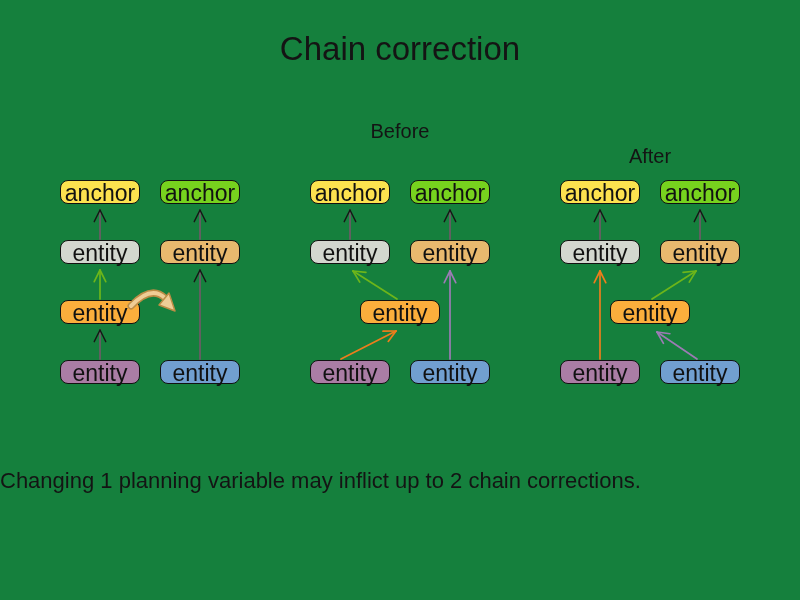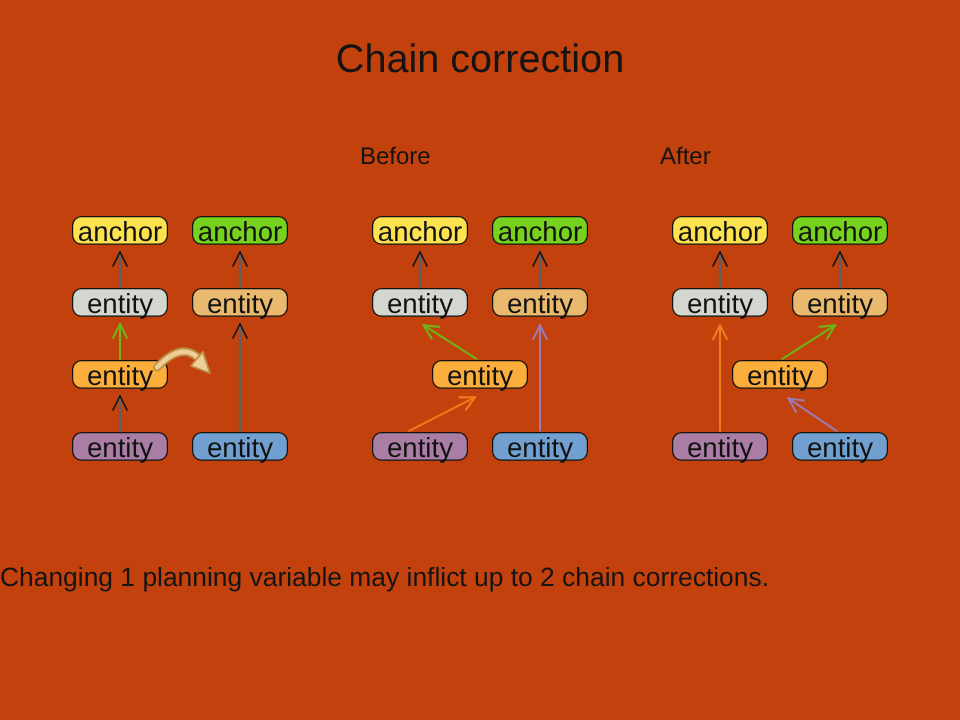--- a/index.html
+++ b/index.html
@@ -1,29 +1,29 @@
 <!DOCTYPE html>
 <html><head>
 <meta charset="utf-8">
 <style>
   html,body{margin:0;padding:0;background:#fff;}
   #stage{
-    position:relative;width:800px;height:600px;background:#c2410c;
+    position:relative;width:800px;height:600px;background:#15803d;
     font-family:"Liberation Sans",sans-serif;overflow:hidden;
   }
   .title{
     position:absolute;top:30px;left:0;width:800px;text-align:center;
     font-size:33px;color:#141414;letter-spacing:0px;
   }
   .section-label{
-    position:absolute;top:120px;width:200px;
+    position:absolute;top:120px;width:200px;text-align:center;
     font-size:20px;color:#141414;
   }
   #label-before{left:300px;}
-  #label-after{left:550px;}
+  #label-after{left:550px;margin-top:25px;}
   .caption{
     position:absolute;top:468px;left:0;width:800px;text-align:left;
     font-size:22px;color:#141414;
   }
   .node{
     position:absolute;width:80px;height:24px;box-sizing:border-box;
     border:1.5px solid #111;border-radius:8px;
     text-align:center;line-height:25px;font-size:23px;color:#111;
   }
   #arrows{position:absolute;left:0;top:0;pointer-events:none;}

